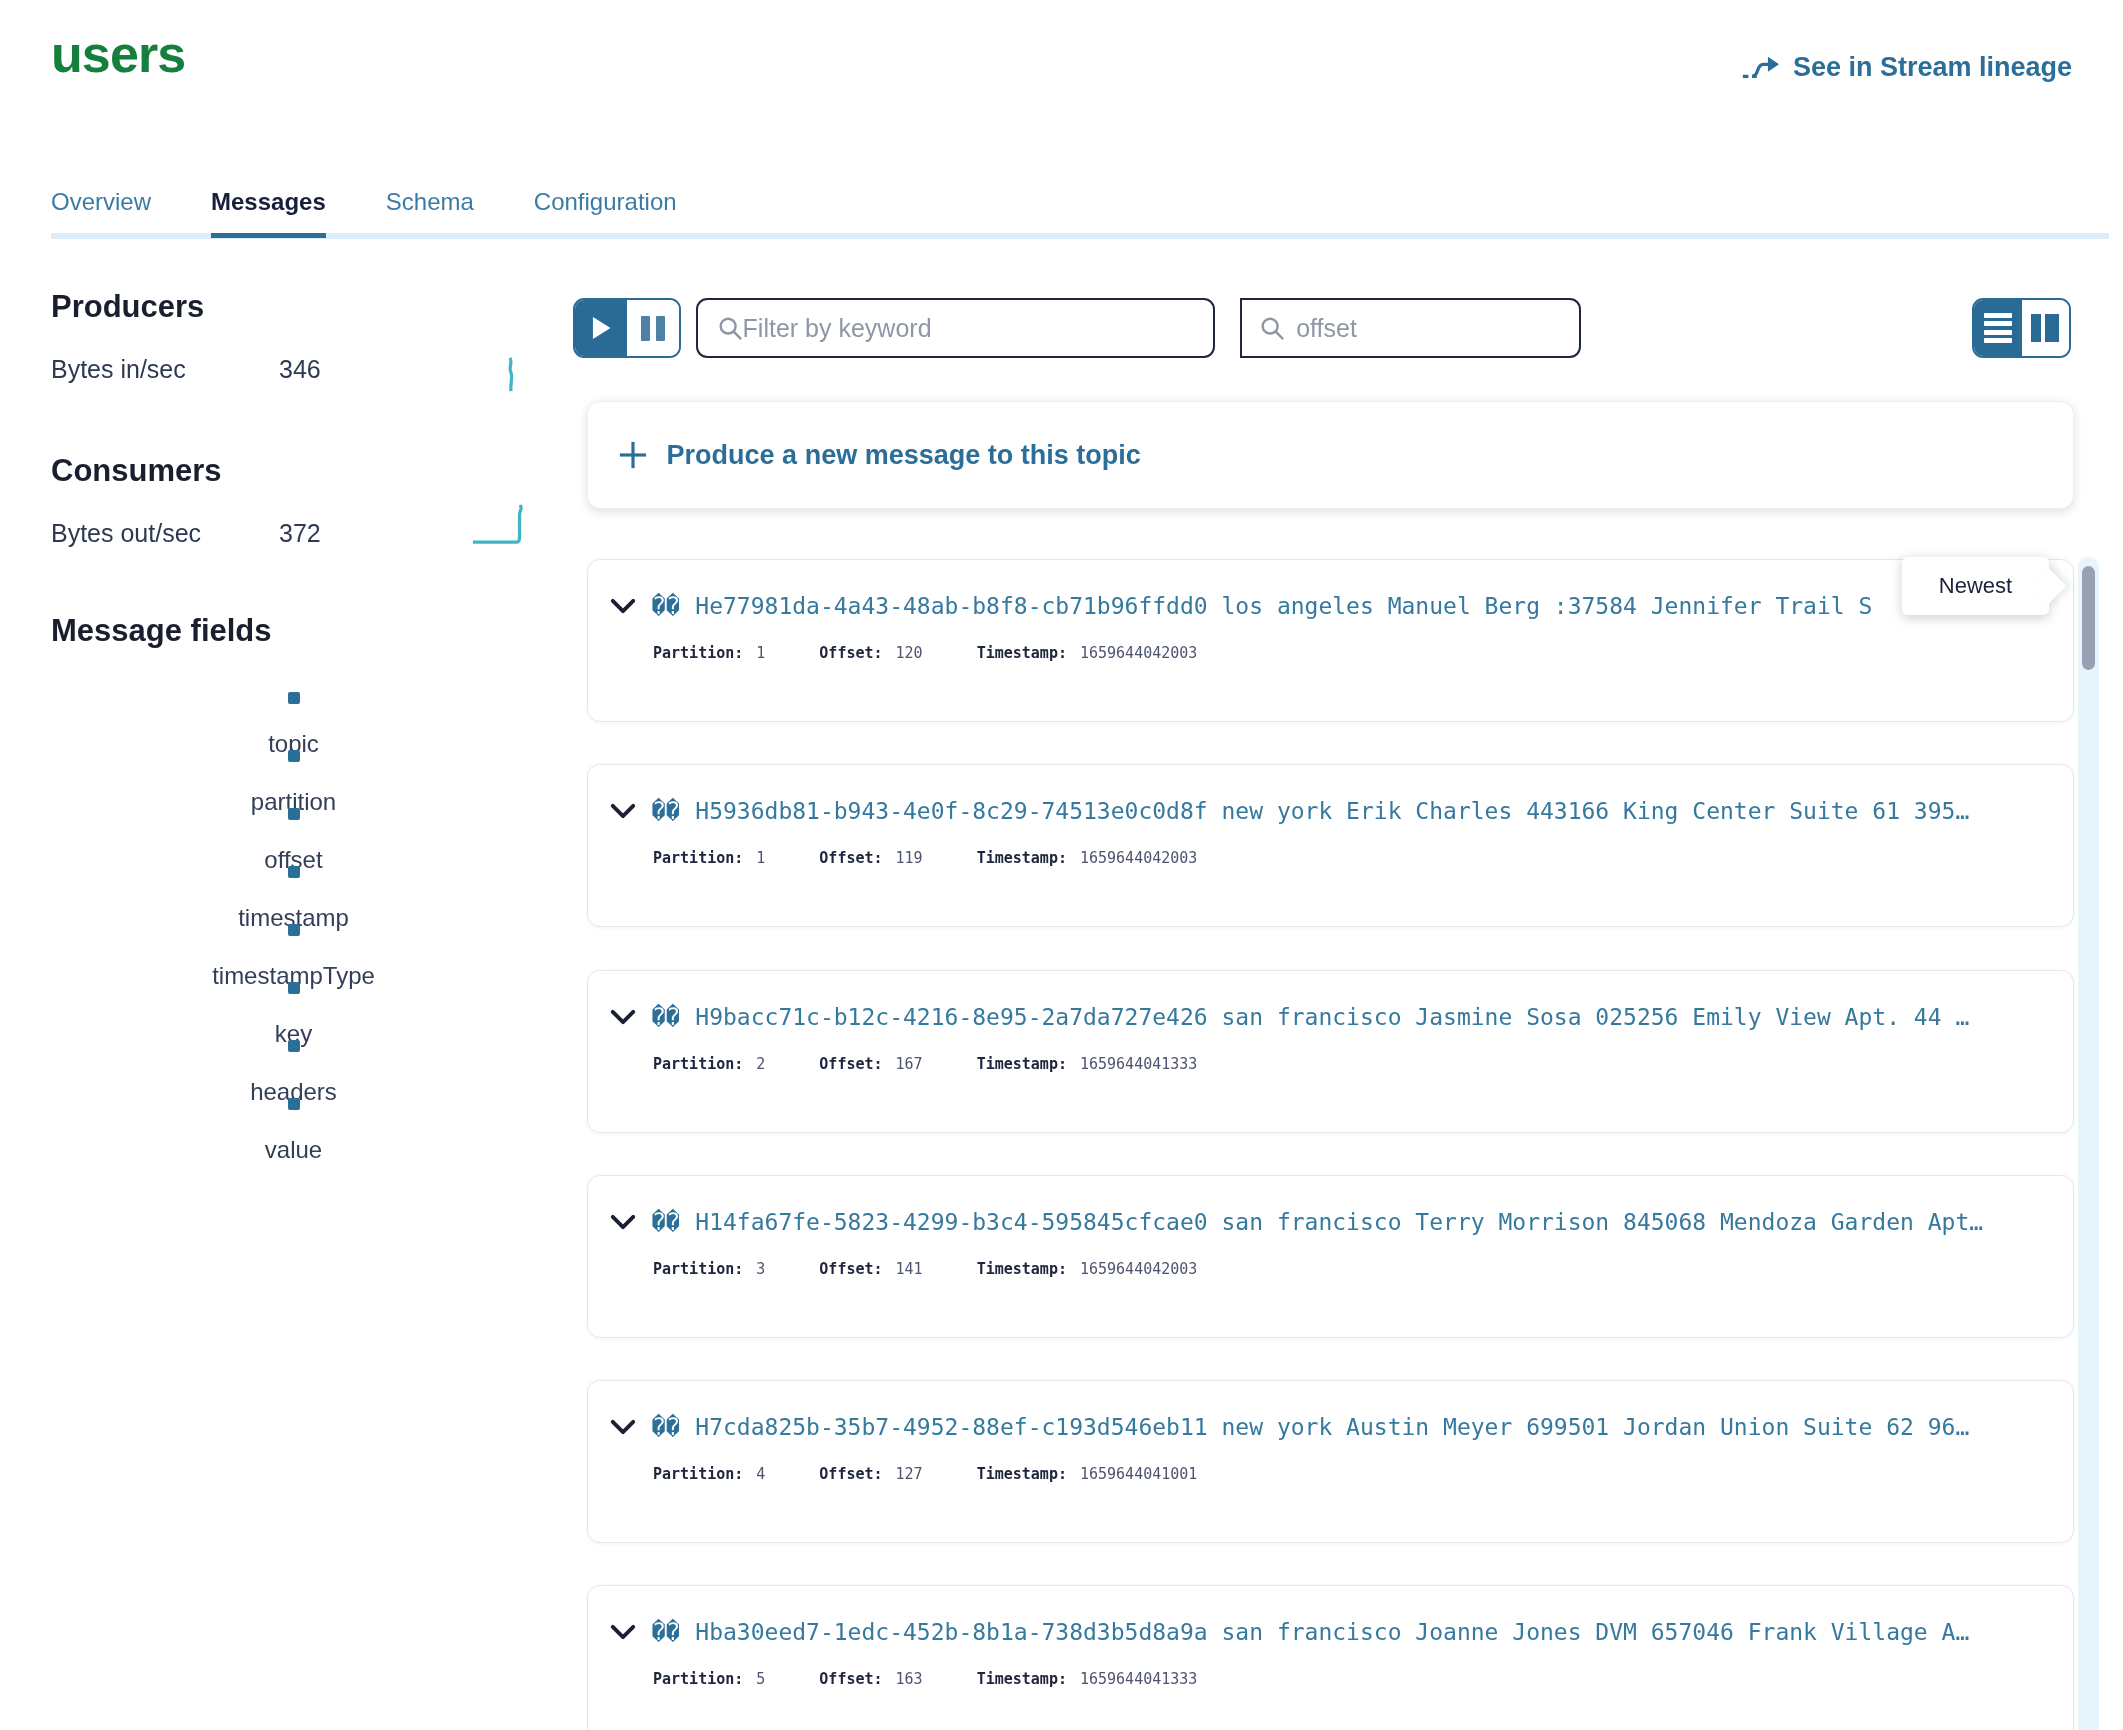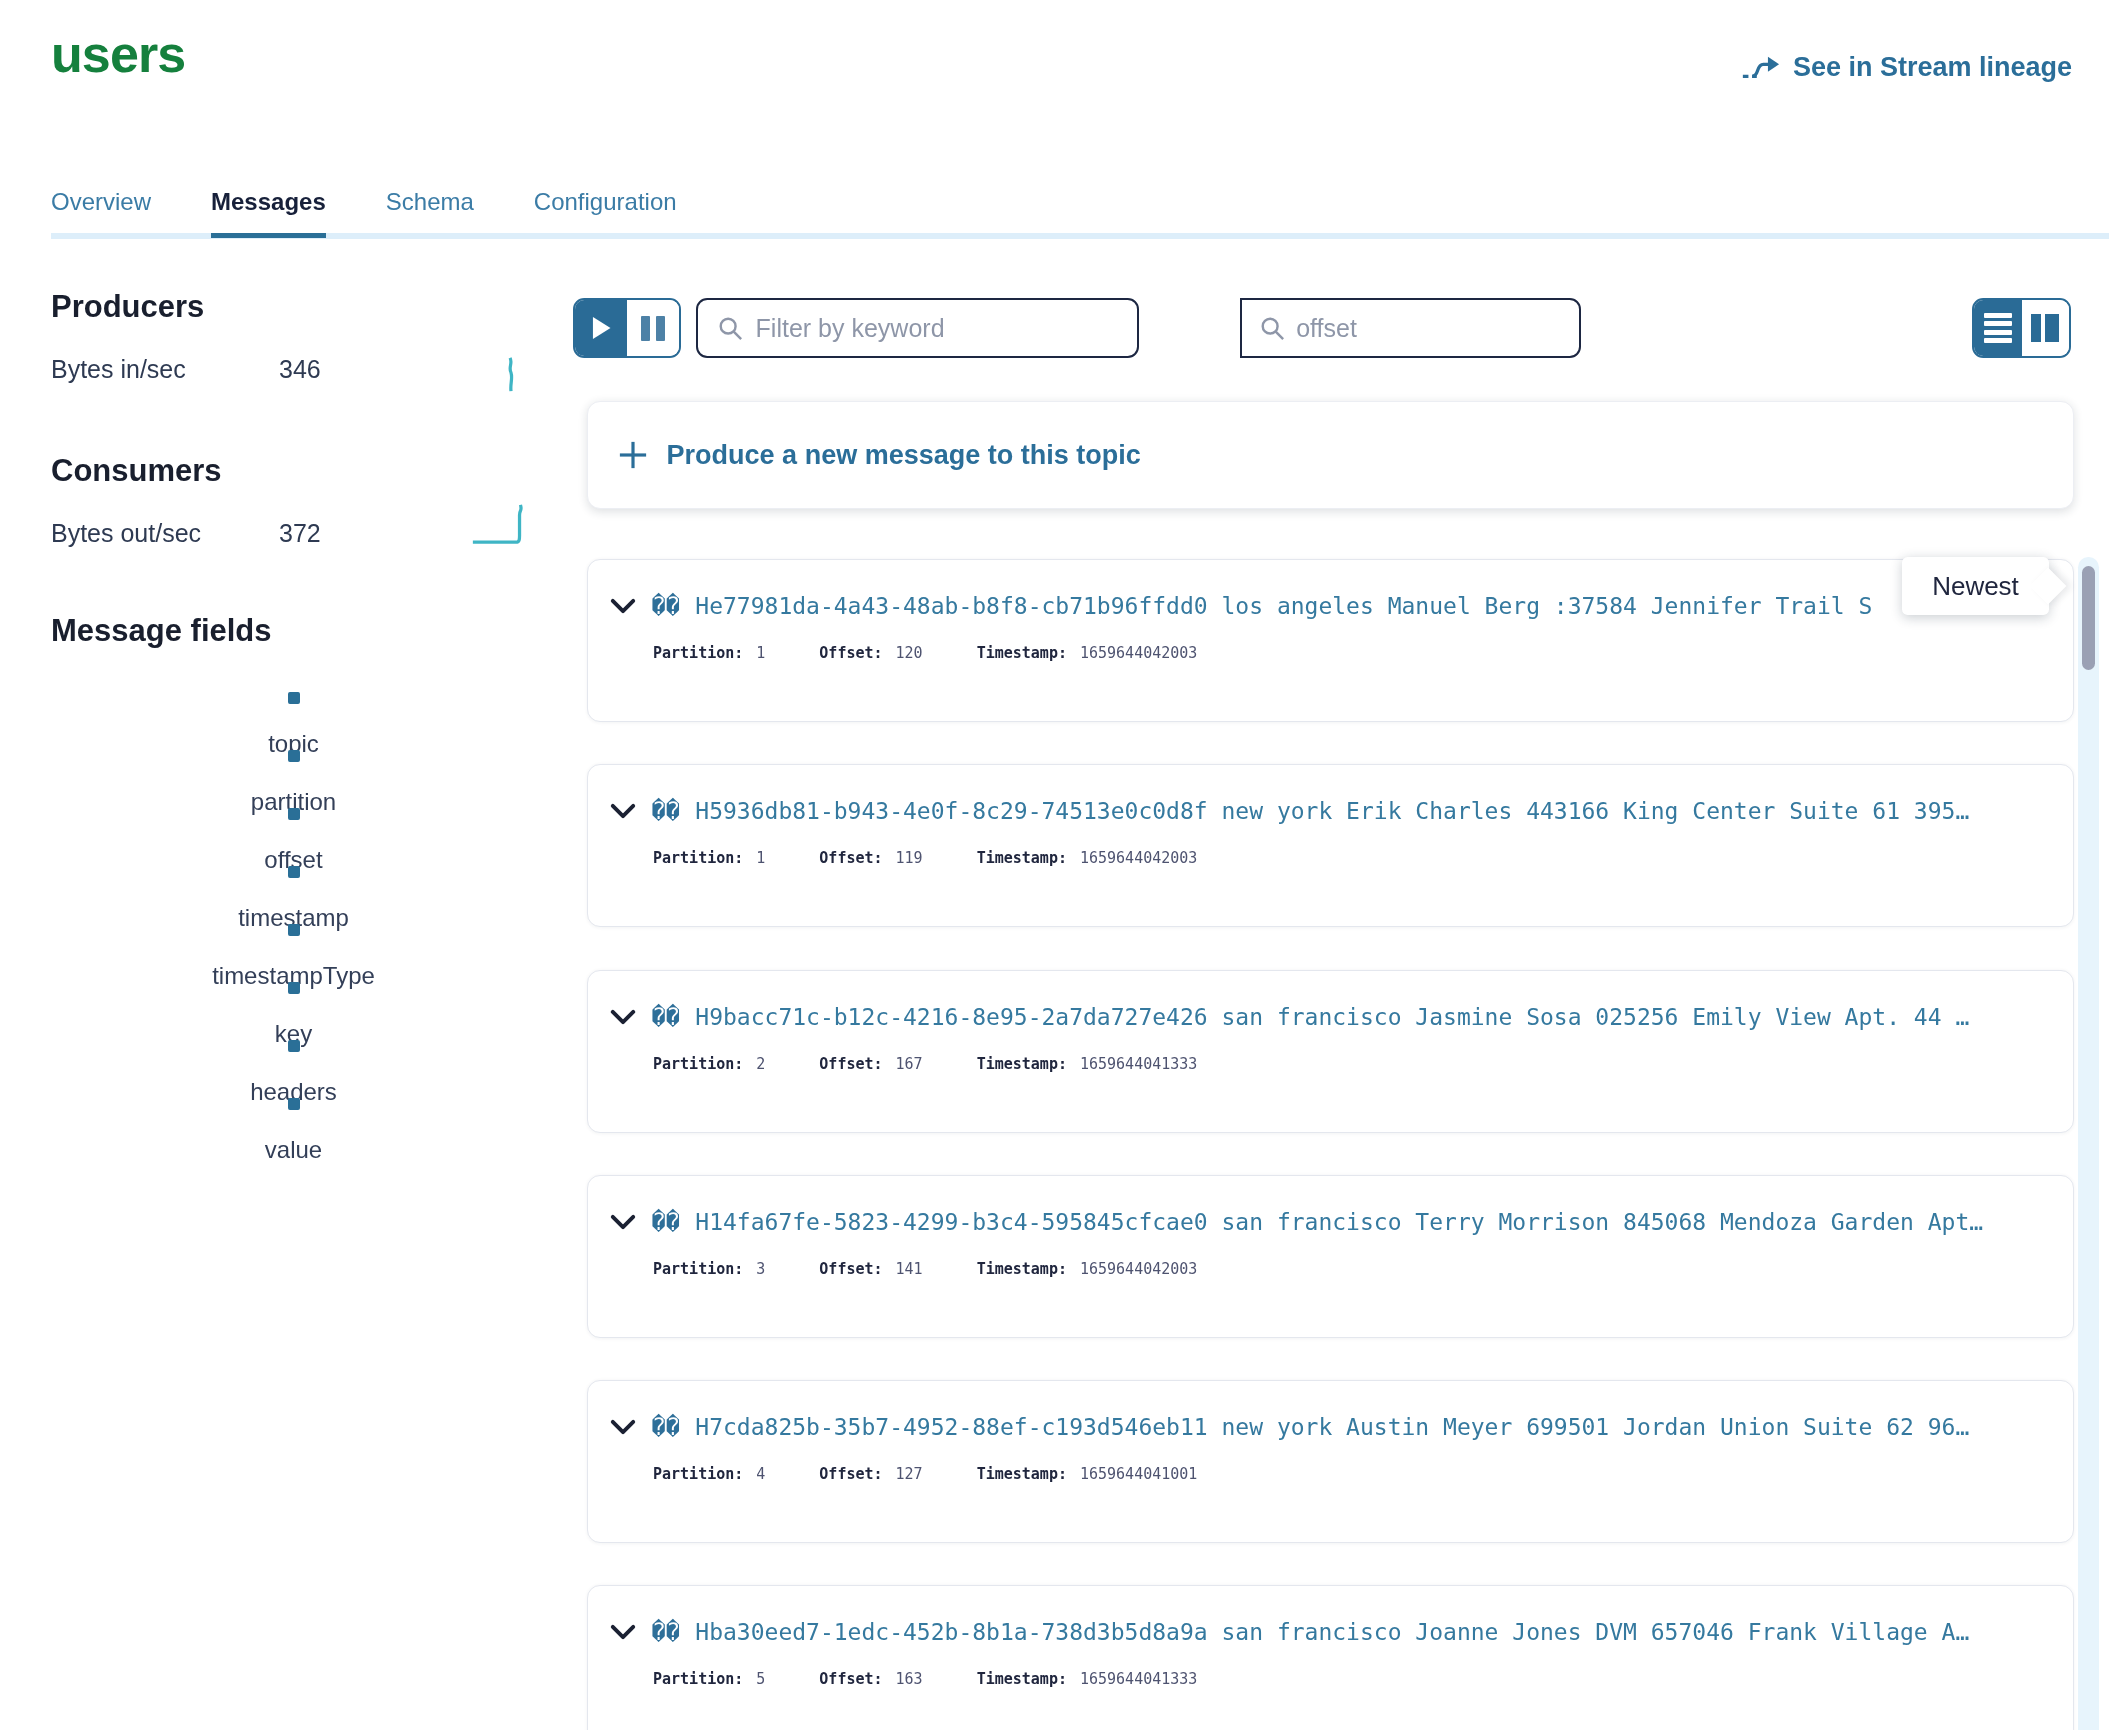--- a/index.html
+++ b/index.html
@@ -58,23 +58,23 @@
   .view-toggle { left:1399px; width:99px; }
   .pause-bars { display:flex; gap:6.5px; }
   .pause-bars i { width:8.4px; height:25px; background:#4d81a6; border-radius:0.9px; }
   .list-icon { display:flex; flex-direction:column; gap:3.7px; }
   .list-icon i { width:28px; height:4.7px; background:#ffffff; border-radius:0.9px; }
   .col-icon { display:flex; gap:4.7px; }
   .col-icon i { height:28px; background:#2a6b96; }
   .col-icon i:first-child { width:9.3px; }
   .col-icon i:last-child { width:14px; }
   .filter-box {
-    position:absolute; left:123px; top:0; width:443px; height:60px;
+    position:absolute; left:123px; top:0; width:519px; height:60px;
     border:2.8px solid #1d2742; border-radius:11.2px;
-    display:flex; align-items:center; gap:13px; padding:0 18.6px; background:#fff;
+    display:flex; align-items:center; padding:0 18.6px; background:#fff;
   }
   .filter-box input, .offset-box input {
     border:none; outline:none; flex:1; font-size:25px;
     font-family:"Liberation Sans", sans-serif; color:#1d2742; background:transparent; min-width:0;
   }
   .filter-box input::placeholder, .offset-box input::placeholder { color:#8e96a8; }
   .jump-group { position:absolute; left:667px; top:0; display:flex; }
   .jump-select {
     width:328px; height:60px; border:2.8px solid #1d2742; border-right:none;
     border-radius:11.2px 0 0 11.2px; display:flex; align-items:center;
@@ -120,21 +120,21 @@
   }
   .meta-pair { display:flex; gap:13px; }
   .meta-label { font-weight:700; color:#20263e; }
   .meta-value { color:#4e5370; }
   
   .newest-tooltip {
     position:absolute; left:1902px; top:557px; width:147px; height:58px;
     background:#fff; border-radius:5.6px; z-index:10;
     box-shadow:0 2.8px 11.2px rgba(25,39,60,0.22);
     display:flex; align-items:center; justify-content:center;
-    font-size:26px; color:#20263e;
+    font-size:22px; color:#20263e;
   }
   .newest-tooltip::after {
     content:""; position:absolute; right:-12px; top:50%;
     width:26px; height:26px; background:#fff;
     transform:translateY(-50%) rotate(45deg);
     box-shadow:3.7px -3.7px 7.5px rgba(25,39,60,0.10);
   }
   
   .scroll-track {
     position:absolute; left:2078px; top:557px; width:20.5px; height:1174px;

